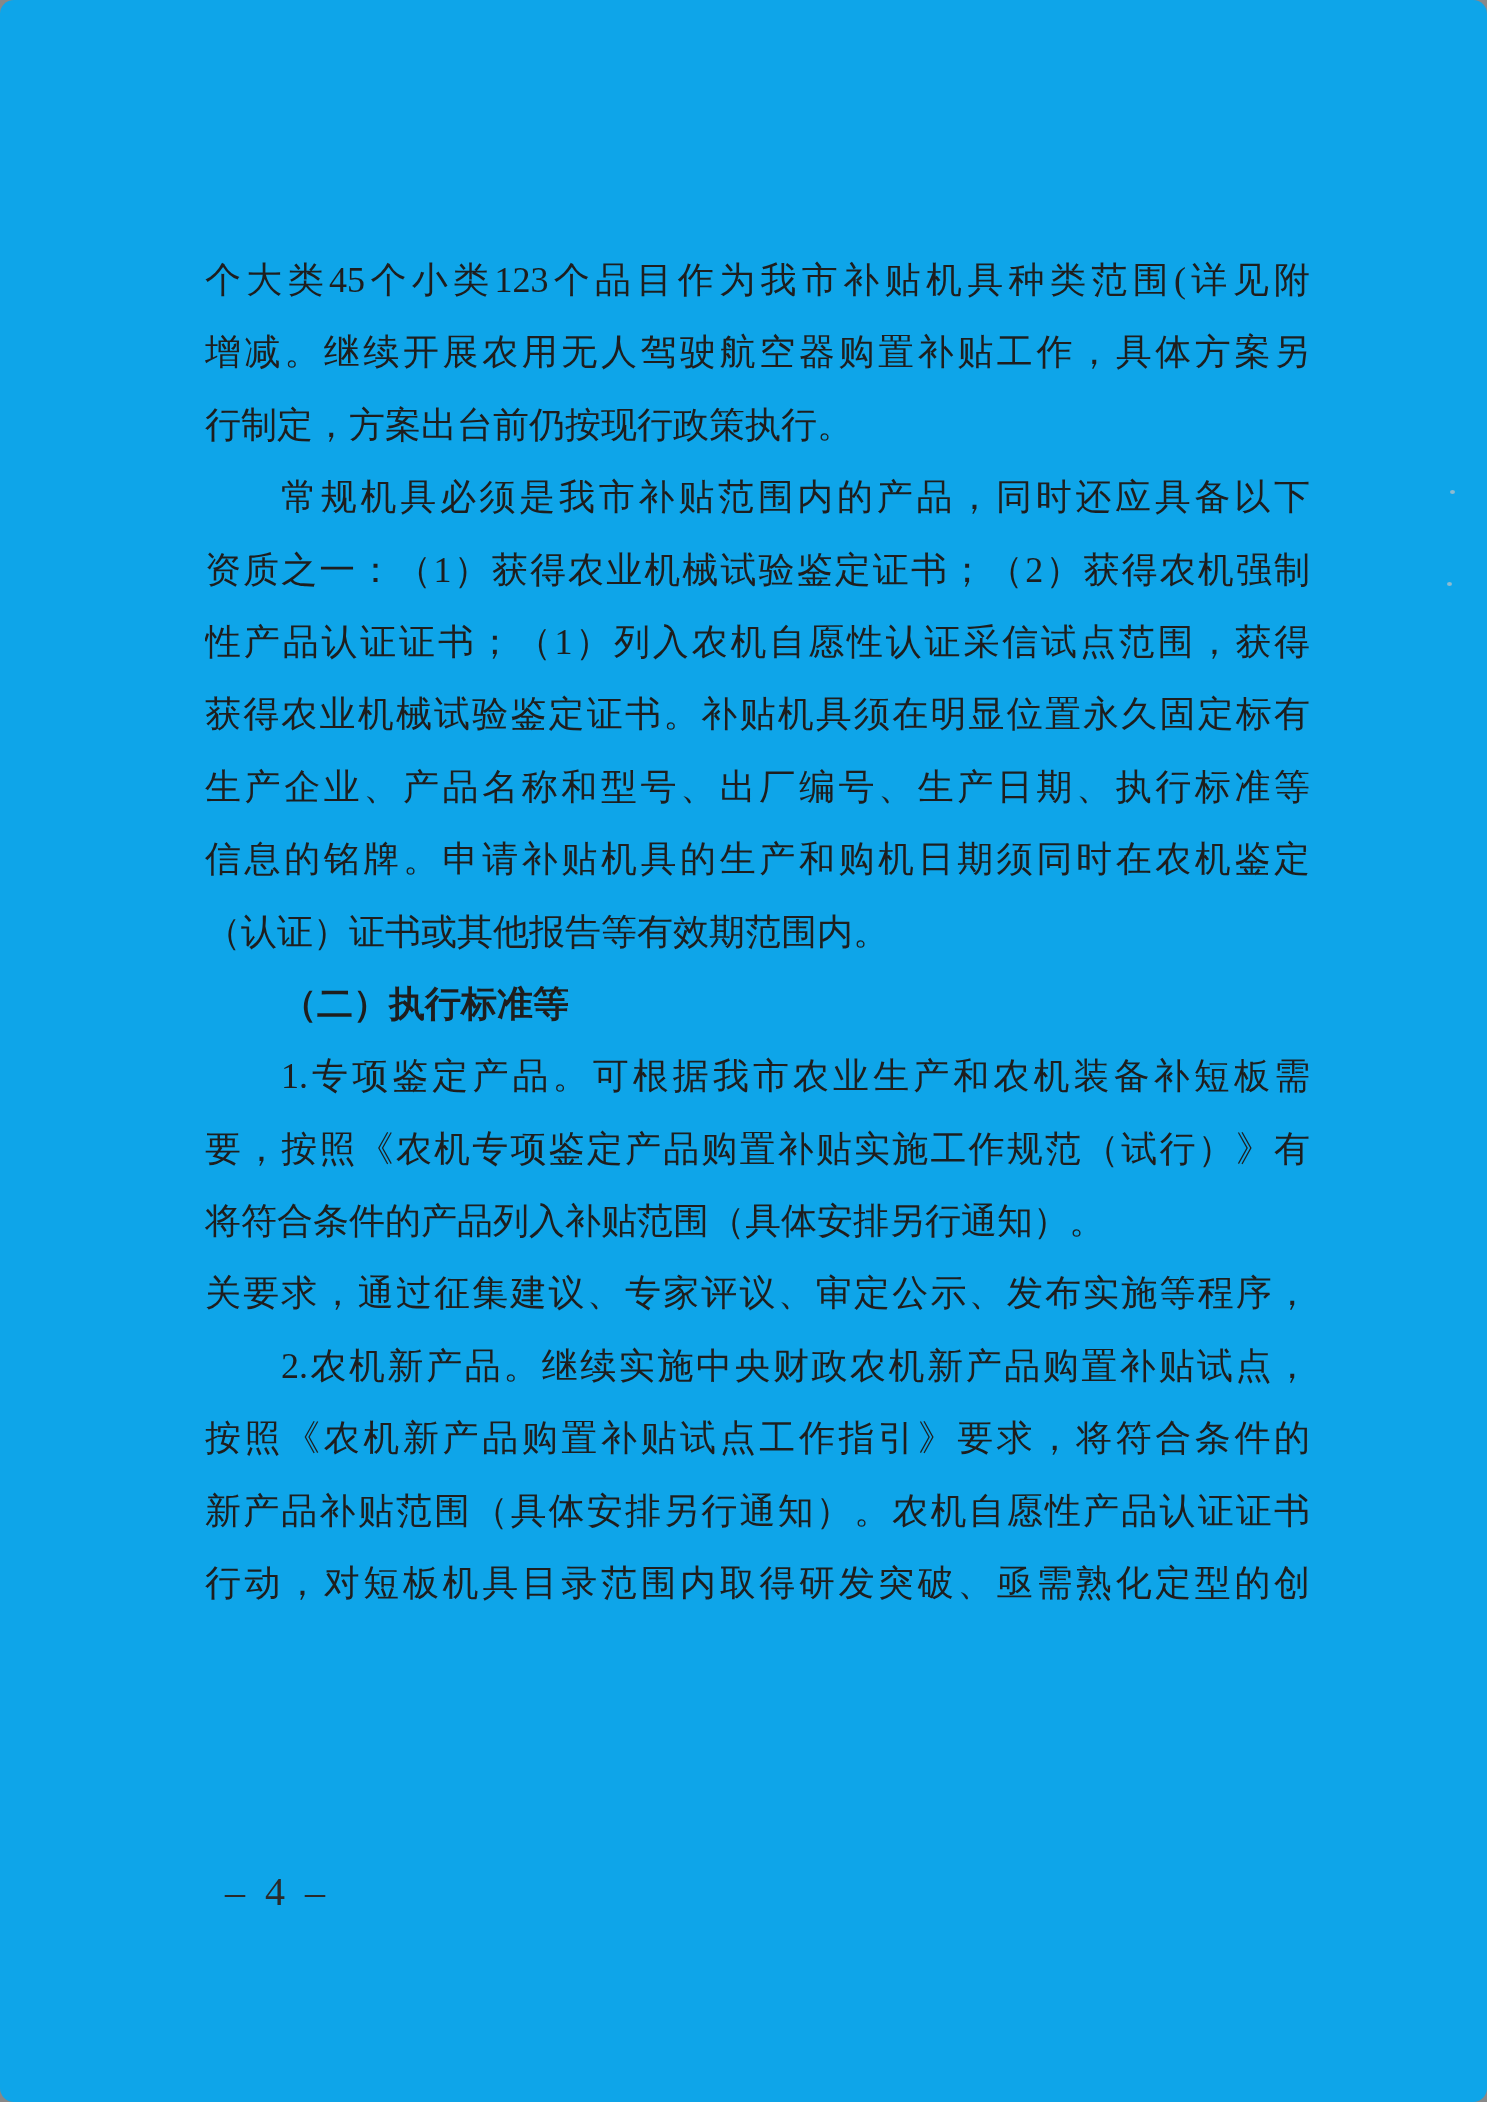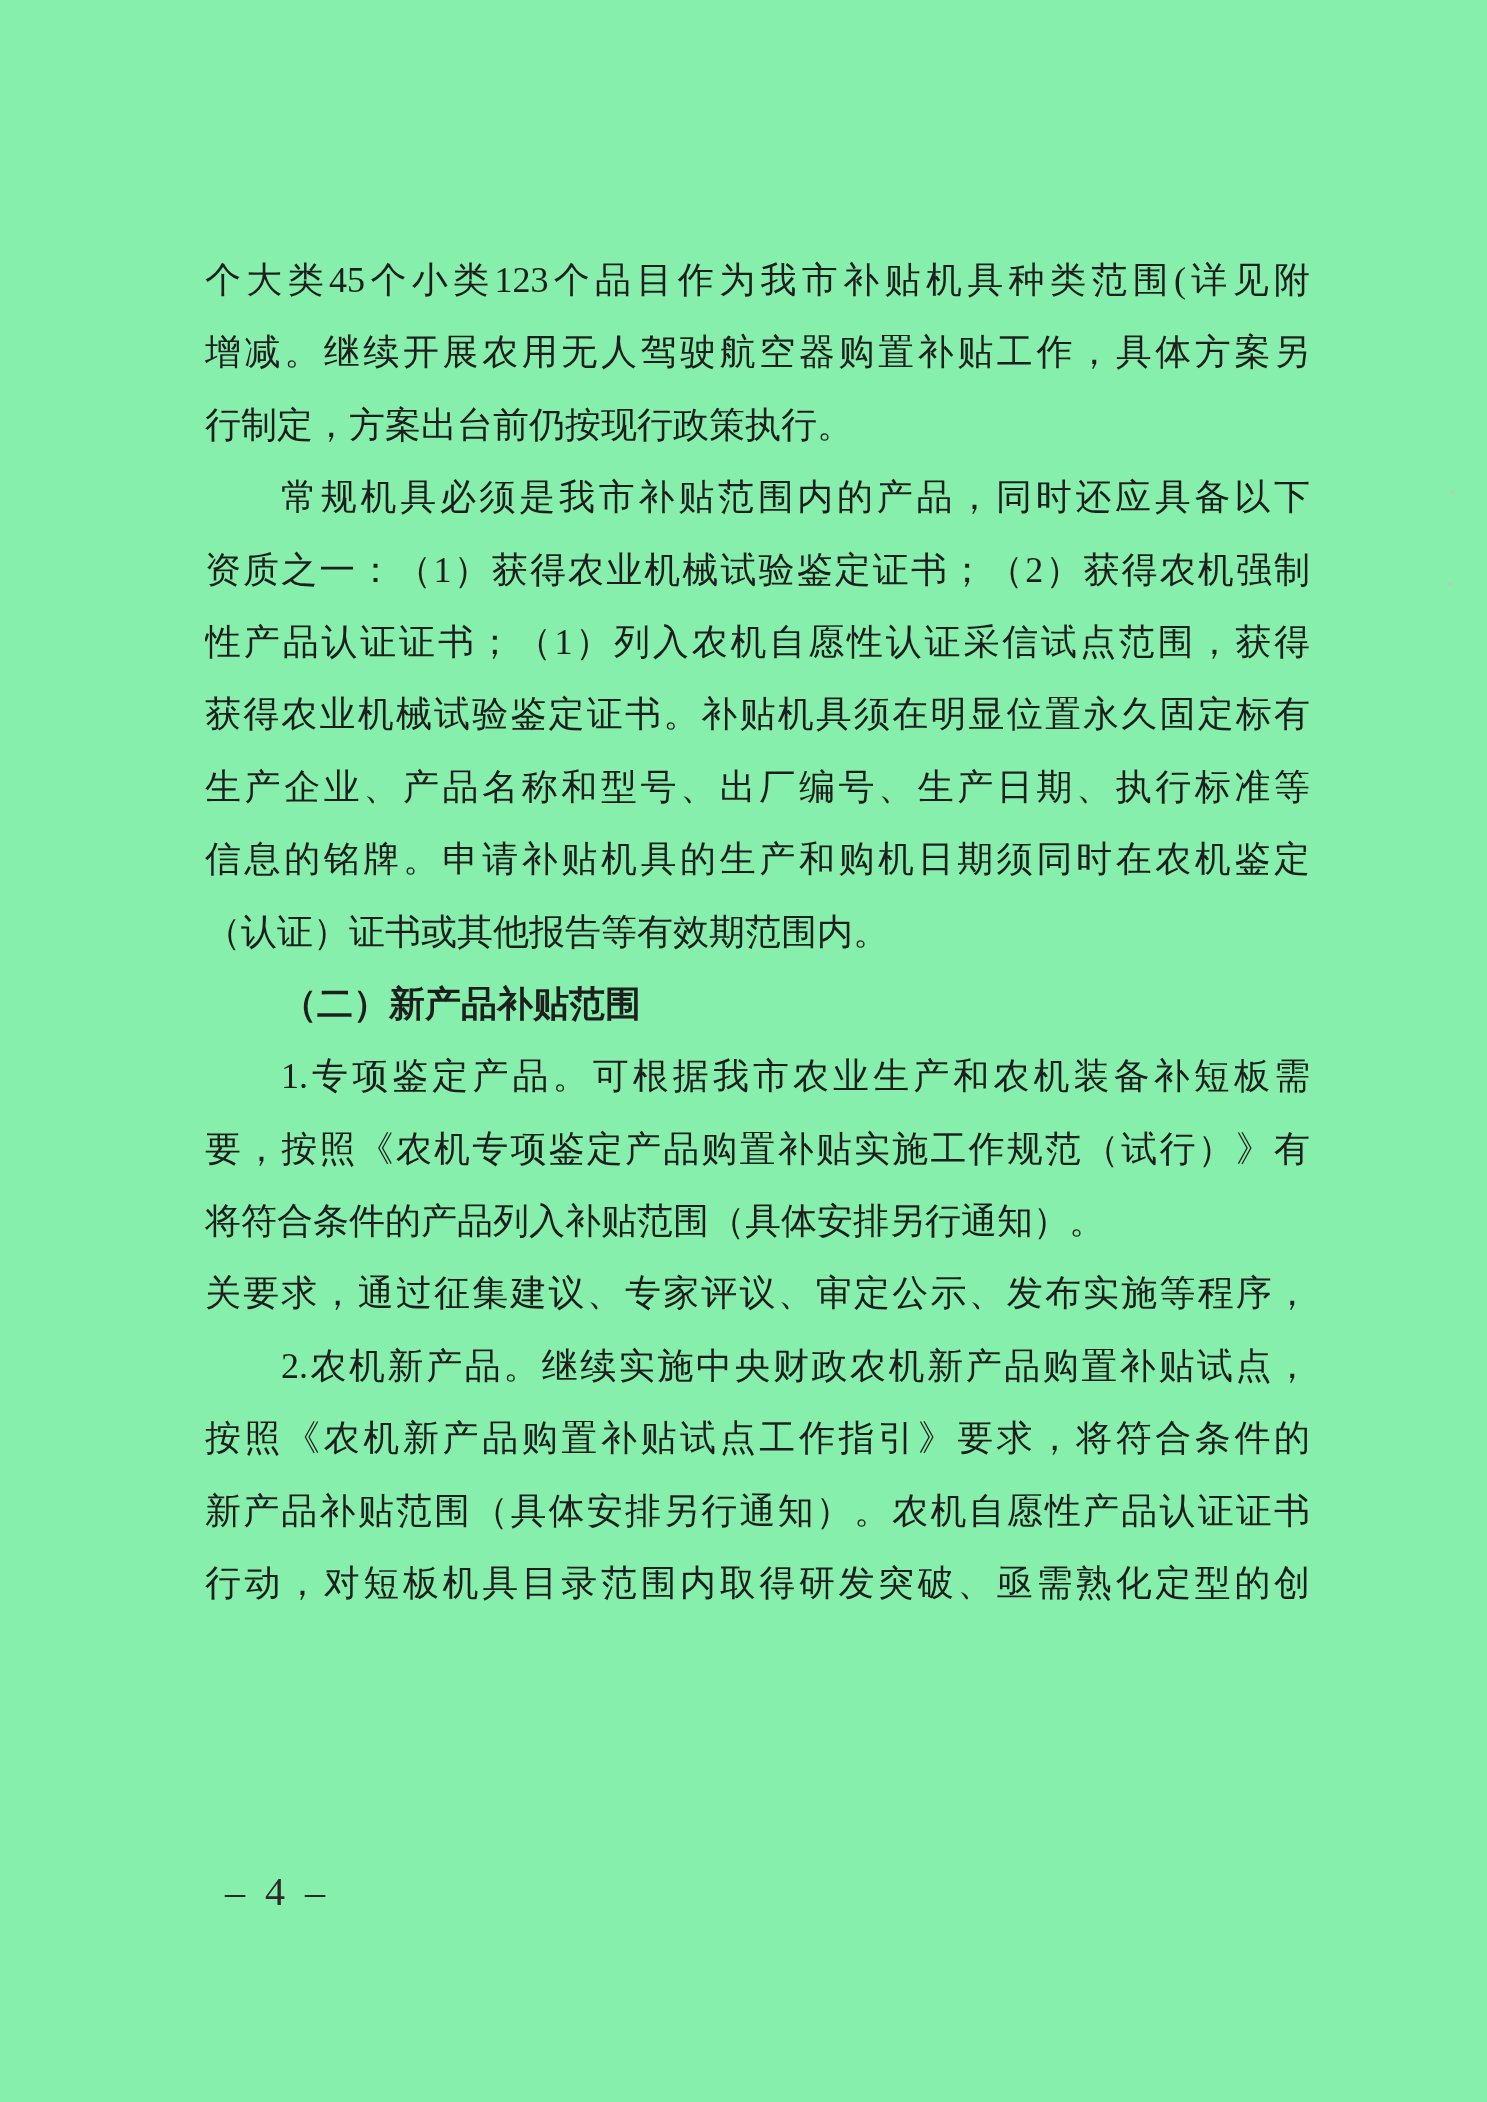--- a/index.html
+++ b/index.html
@@ -1,23 +1,24 @@
 <!DOCTYPE html>
 <html><head>
 <meta charset="utf-8">
 <style>
   html, body { margin: 0; padding: 0; background: #888; }
   .page {
     position: relative;
     width: 1487px;
     height: 2102px;
-    background: #86efac;
+    background: #0ea5e9;
     overflow: hidden;
     font-family: "Liberation Serif", "DejaVu Serif", serif;
     color: #1e1e1e;
+    border-radius: 14px;
   }
   .text-block {
     position: absolute;
     left: 205px;
     top: 244px;
     width: 1105px;
   }
   .line {
     height: 72.4px;
     line-height: 72.4px;
@@ -57,21 +58,21 @@
     <div class="line">个大类45个小类123个品目作为我市补贴机具种类范围(详见附</div>
     <div class="line">增减。继续开展农用无人驾驶航空器购置补贴工作，具体方案另</div>
     <div class="line end">行制定，方案出台前仍按现行政策执行。</div>
     <div class="line indent">常规机具必须是我市补贴范围内的产品，同时还应具备以下</div>
     <div class="line">资质之一：（1）获得农业机械试验鉴定证书；（2）获得农机强制</div>
     <div class="line">性产品认证证书；（1）列入农机自愿性认证采信试点范围，获得</div>
     <div class="line">获得农业机械试验鉴定证书。补贴机具须在明显位置永久固定标有</div>
     <div class="line">生产企业、产品名称和型号、出厂编号、生产日期、执行标准等</div>
     <div class="line">信息的铭牌。申请补贴机具的生产和购机日期须同时在农机鉴定</div>
     <div class="line end">（认证）证书或其他报告等有效期范围内。</div>
-    <div class="line end indent heading">（二）新产品补贴范围</div>
+    <div class="line end indent heading">（二）执行标准等</div>
     <div class="line indent">1.专项鉴定产品。可根据我市农业生产和农机装备补短板需</div>
     <div class="line">要，按照《农机专项鉴定产品购置补贴实施工作规范（试行）》有</div>
     <div class="line end">将符合条件的产品列入补贴范围（具体安排另行通知）。</div>
     <div class="line">关要求，通过征集建议、专家评议、审定公示、发布实施等程序，</div>
     <div class="line indent">2.农机新产品。继续实施中央财政农机新产品购置补贴试点，</div>
     <div class="line">按照《农机新产品购置补贴试点工作指引》要求，将符合条件的</div>
     <div class="line">新产品补贴范围（具体安排另行通知）。农机自愿性产品认证证书</div>
     <div class="line">行动，对短板机具目录范围内取得研发突破、亟需熟化定型的创</div>
   </div>
 

